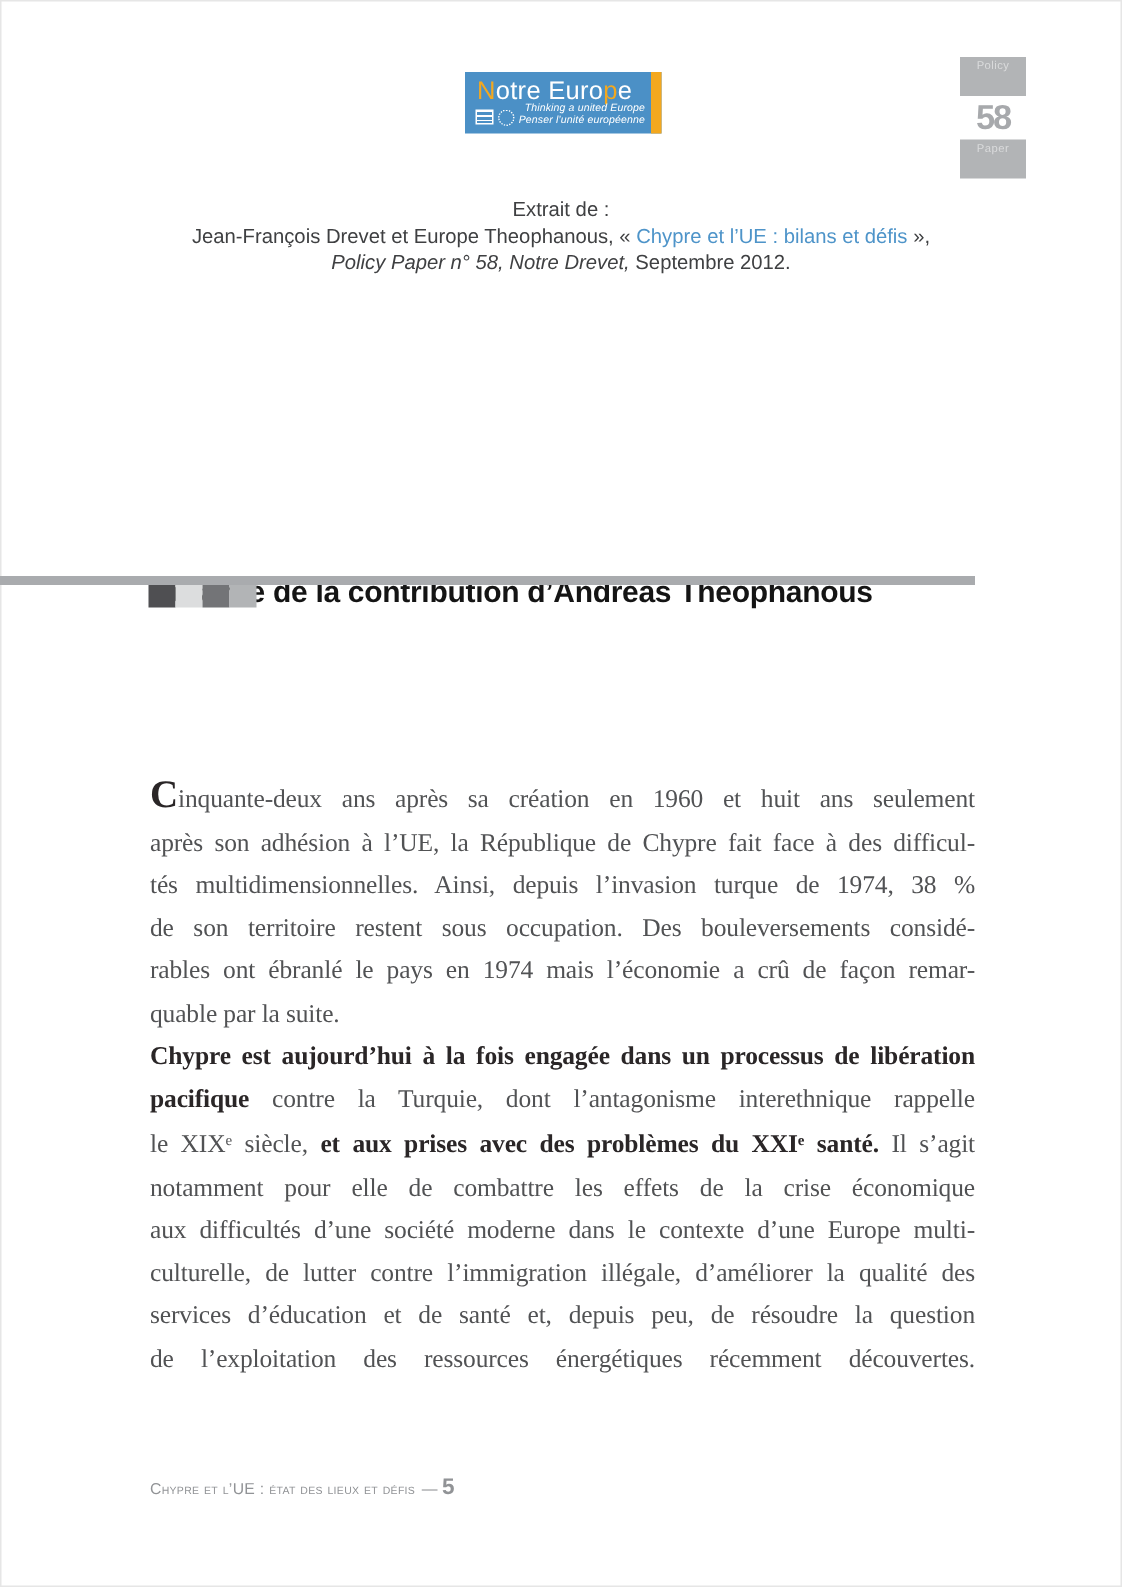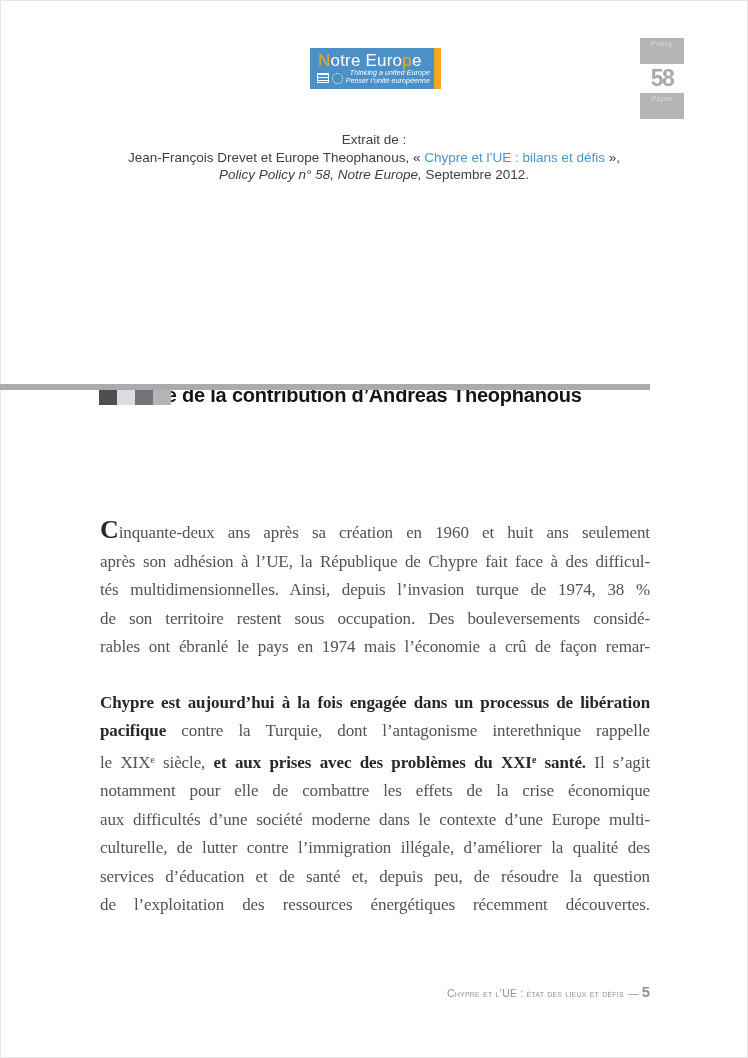--- a/index.html
+++ b/index.html
@@ -24,30 +24,30 @@
   
   .header-block{position:absolute;left:0;top:94px;width:748px;font-size:13.5px;line-height:17.5px;color:#3f4042;margin-top:37px;}
   .header-block .line{text-align:center;}
   
   .heading{position:absolute;left:100px;top:336px;width:600px;font-size:20px;font-weight:bold;color:#141414;letter-spacing:-.2px;margin-top:48px;}
   .rule{position:absolute;left:0;top:384px;width:650px;height:6px;background:var(--rule);}
   .squares{position:absolute;left:99px;top:390px;font-size:0;}
   .sq{display:inline-block;width:18px;height:15px;}
   
   .body-text{position:absolute;left:100px;top:517px;width:550px;font-size:17px;line-height:28.5px;color:#515254;letter-spacing:-.1px;}
-  .para + .para{margin-top:27px;}
+  .para + .para{margin-top:0;}
   .bline{text-align:justify;text-align-last:justify;font-family:Liberation Serif, serif;}
   .bline.short{text-align-last:left;}
   .seg.b{font-weight:bold;color:#2a2627;}
   .seg.i{font-style:italic;}
   .seg.sup{font-size:10px;vertical-align:5px;}
   .seg.link{color:var(--link);}
   .seg.dc{font-size:26px;font-weight:bold;color:#2a2627;line-height:1;}
   
-  .footer{position:absolute;left:100px;top:983px;width:550px;text-align:right;color:var(--footer-text);}
+  .footer{position:absolute;left:100px;top:983px;width:550px;color:var(--footer-text);}
   .running-title{font-variant:small-caps;font-size:10.5px;letter-spacing:.2px;}
   .footer-sep{font-size:10.5px;}
   .page-number{font-size:15px;font-weight:bold;}
 </style>
 </head>
 <body>
 
 <div class="page">
 
   <div class="logo">
@@ -65,34 +65,35 @@
 
   <div class="badge">
     <div class="badge-bar">Policy</div>
     <div class="badge-number">58</div>
     <div class="badge-bar">Paper</div>
   </div>
 
   <div class="header-block">
       <div class="line"><span class="seg">Extrait de :</span></div>
       <div class="line"><span class="seg">Jean-François Drevet et Europe Theophanous, « </span><span class="seg link">Chypre et l’UE : bilans et défis</span><span class="seg"> »,</span></div>
-      <div class="line"><span class="seg i">Policy Policy n° 58, Notre Europe,</span><span class="seg"> Septembre 2012.</span></div>
+      <div class="line"><span class="seg i">Policy Paper n° 58, Notre Drevet,</span><span class="seg"> Septembre 2012.</span></div>
     </div>
 
   <div class="heading">Résumé de la contribution d’Andreas Theophanous</div>
   <div class="rule"></div>
   <div class="squares"><span class="sq" style="background: rgb(79, 79, 82);"></span><span class="sq" style="background: rgb(220, 221, 222);"></span><span class="sq" style="background: rgb(115, 116, 119);"></span><span class="sq" style="background: rgb(178, 180, 182);"></span></div>
 
   <div class="body-text">
       <div class="para">
         <div class="bline"><span class="seg dc">C</span><span class="seg">inquante-deux ans après sa création en 1960 et huit ans seulement</span></div>
         <div class="bline"><span class="seg">après son adhésion à l’UE, la République de Chypre fait face à des difficul-</span></div>
         <div class="bline"><span class="seg">tés multidimensionnelles. Ainsi, depuis l’invasion turque de 1974, 38 %</span></div>
         <div class="bline"><span class="seg">de son territoire restent sous occupation. Des bouleversements considé-</span></div>
         <div class="bline"><span class="seg">rables ont ébranlé le pays en 1974 mais l’économie a crû de façon remar-</span></div>
+        <div class="bline short"><span class="seg">quable par la suite.</span></div>
       </div>
       <div class="para">
         <div class="bline"><span class="seg b">Chypre est aujourd’hui à la fois engagée dans un processus de libération</span></div>
         <div class="bline"><span class="seg b">pacifique</span><span class="seg"> contre la Turquie, dont l’antagonisme interethnique rappelle</span></div>
         <div class="bline"><span class="seg">le XIX</span><span class="seg sup">e</span><span class="seg"> siècle, </span><span class="seg b">et aux prises avec des problèmes du XXI</span><span class="seg b sup">e</span><span class="seg b"> santé.</span><span class="seg"> Il s’agit</span></div>
         <div class="bline"><span class="seg">notamment pour elle de combattre les effets de la crise économique</span></div>
         <div class="bline"><span class="seg">aux difficultés d’une société moderne dans le contexte d’une Europe multi-</span></div>
         <div class="bline"><span class="seg">culturelle, de lutter contre l’immigration illégale, d’améliorer la qualité des</span></div>
         <div class="bline"><span class="seg">services d’éducation et de santé et, depuis peu, de résoudre la question</span></div>
         <div class="bline"><span class="seg">de l’exploitation des ressources énergétiques récemment découvertes.</span></div>

